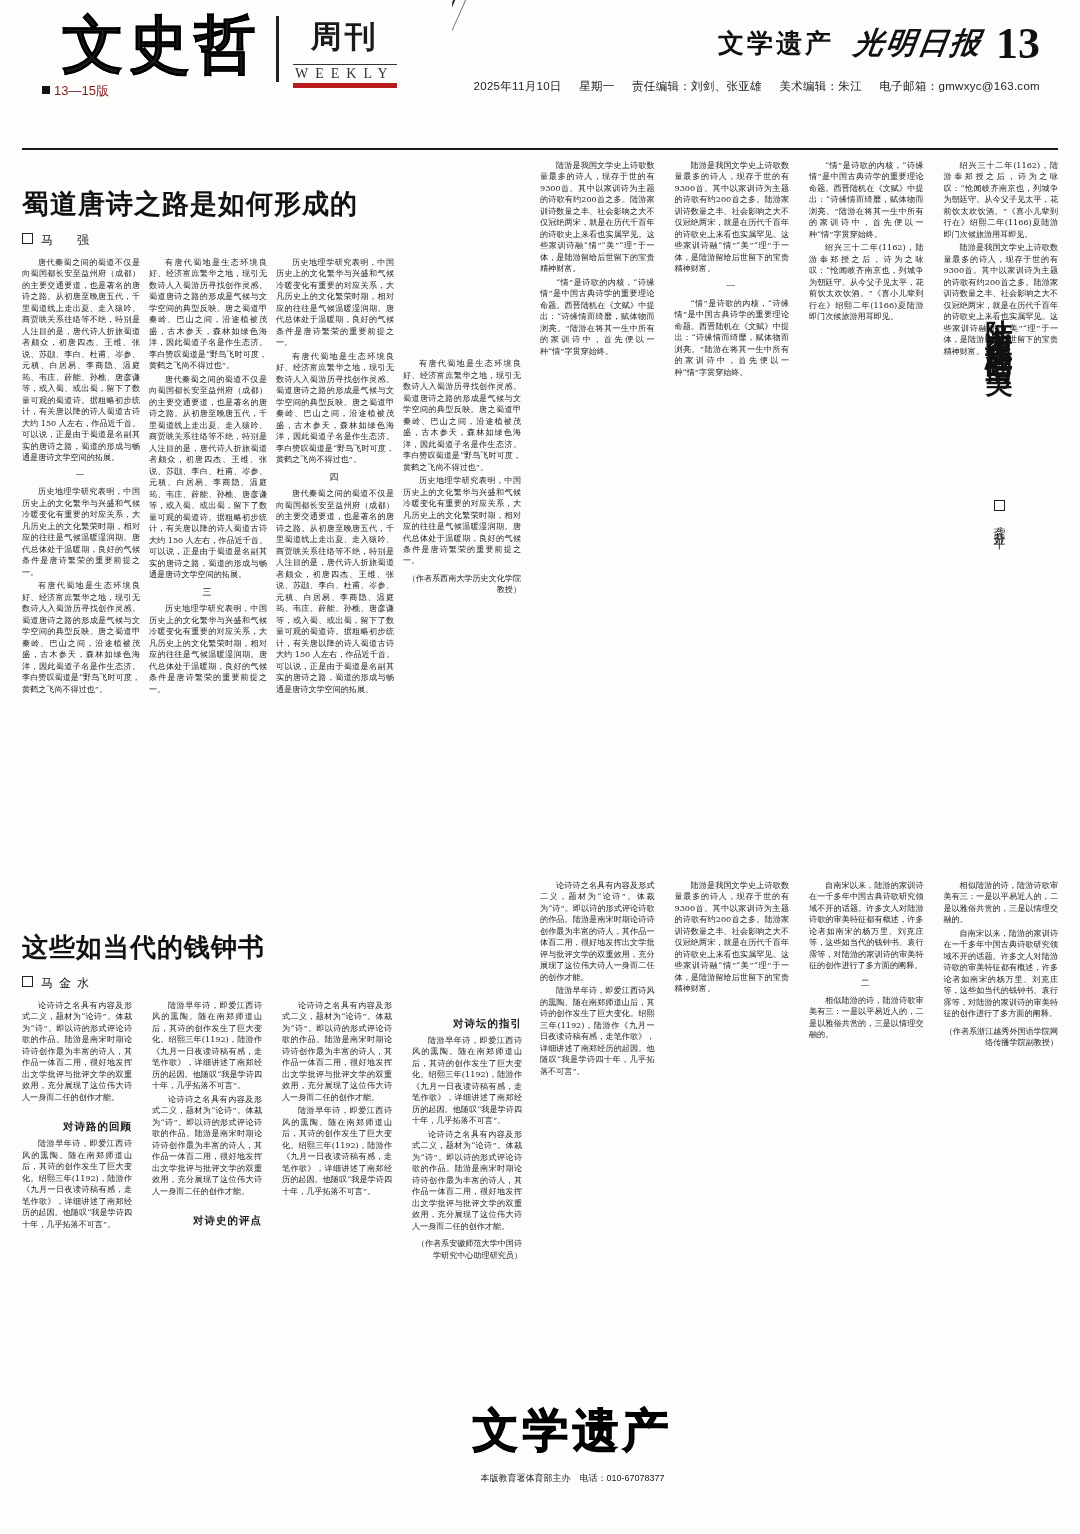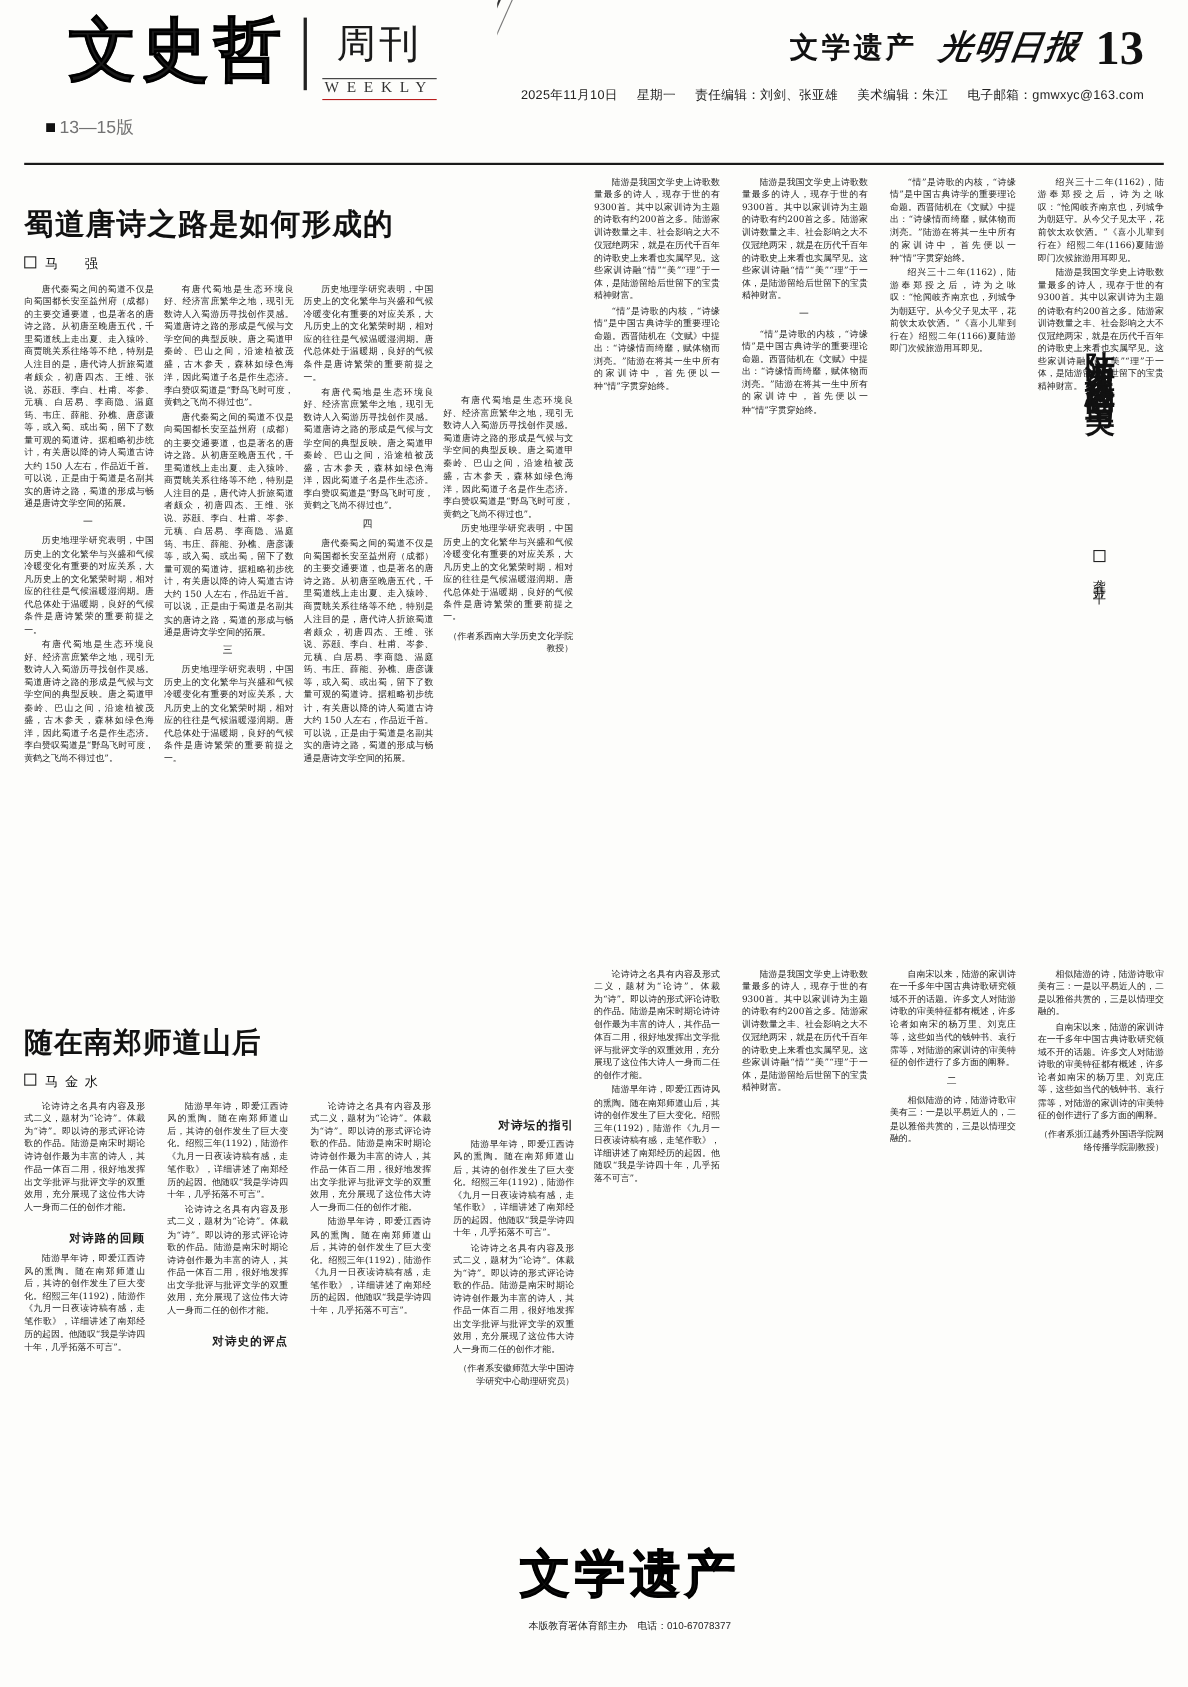--- a/index.html
+++ b/index.html
@@ -17,23 +17,23 @@
   .masthead{position:relative;height:118px;border-bottom:0;}
   .mast-left{position:absolute;left:40px;top:14px;display:flex;align-items:flex-start;}
   .mast-title{
     font-family:"DejaVu Serif", serif;
     font-size:62px;font-weight:bold;letter-spacing:4px;
     color:#1a1a1a;line-height:1;
     -webkit-text-stroke:0.5px #000;
   }
   .mast-bar{width:3px;height:66px;background:#222;margin:2px 14px 0 16px;}
   .mast-sub{display:flex;flex-direction:column;align-items:center;margin-top:2px;}
-  .mast-sub-cn{font-family:"DejaVu Serif",serif;font-size:36px;font-weight:normal;letter-spacing:3px;color:#1a1a1a;}
-  .mast-sub-en{font-family:"Liberation Serif",serif;font-size:14px;letter-spacing:7px;color:#333;margin-top:6px;border-top:1px solid #333;border-bottom:1px solid #b91c1c;padding:1px 2px;}
-  .mast-pages{position:absolute;left:20px;top:106px;font-size:16px;color:#737373;font-family:"Liberation Sans",sans-serif;}
+  .mast-sub-cn{font-family:"DejaVu Serif",serif;font-size:31px;font-weight:bold;letter-spacing:3px;color:#1a1a1a;}
+  .mast-sub-en{font-family:"Liberation Serif",serif;font-size:14px;letter-spacing:7px;color:#333;margin-top:6px;border-top:1px solid #333;border-bottom:5px solid #b91c1c;padding:1px 2px;}
+  .mast-pages{position:absolute;left:20px;top:82px;font-size:13px;color:#7f1d1d;font-family:"Liberation Sans",sans-serif;}
   .mast-pages .sq{display:inline-block;width:8px;height:8px;background:#111;margin-right:4px;vertical-align:1px;}
 
   .mast-diag{position:absolute;left:430px;top:0;width:320px;height:118px;overflow:hidden;}
   .mast-diag:before{content:"";position:absolute;left:10px;top:-20px;width:2px;height:190px;background:#333;transform:rotate(24deg);transform-origin:top left;}
   .mast-diag:after{content:"";position:absolute;left:22px;top:-20px;width:1px;height:190px;background:#777;transform:rotate(24deg);transform-origin:top left;}
 
   .mast-right{position:absolute;right:18px;top:18px;text-align:right;}
   .mast-sec{font-family:"DejaVu Serif",serif;font-size:26px;font-weight:bold;letter-spacing:3px;display:inline-block;vertical-align:middle;margin-right:16px;color:#111;}
   .mast-logo{display:inline-block;vertical-align:middle;font-family:"DejaVu Serif",serif;font-size:30px;font-weight:bold;font-style:italic;letter-spacing:2px;color:#111;transform:skewX(-8deg);}
   .mast-pageno{display:inline-block;vertical-align:middle;font-family:"Liberation Serif",serif;font-size:44px;font-weight:bold;margin-left:10px;color:#111;}
@@ -157,21 +157,21 @@
       </div>
       <div class="col">
         <p>有唐代蜀地是生态环境良好、经济富庶繁华之地，现引无数诗人入蜀游历寻找创作灵感。蜀道唐诗之路的形成是气候与文学空间的典型反映。唐之蜀道甲秦岭、巴山之间，沿途植被茂盛，古木参天，森林如绿色海洋，因此蜀道子名是作生态济。李白赞叹蜀道是“野鸟飞时可度，黄鹤之飞尚不得过也”。</p>
         <p>历史地理学研究表明，中国历史上的文化繁华与兴盛和气候冷暖变化有重要的对应关系，大凡历史上的文化繁荣时期，相对应的往往是气候温暖湿润期。唐代总体处于温暖期，良好的气候条件是唐诗繁荣的重要前提之一。</p>
         <div class="sign">（作者系西南大学历史文化学院教授）</div>
       </div>
     </div>
   </div>
 
   <div class="art2">
-    <h1>随在南郑师道山后</h1>
+    <h1>这些如当代的钱钟书</h1>
     <div class="byline">
       <span class="bsq"></span><span>马金水</span>
     </div>
     <div class="colwrap">
       <div class="col">
         <p>论诗诗之名具有内容及形式二义，题材为“论诗”。体裁为“诗”。即以诗的形式评论诗歌的作品。陆游是南宋时期论诗诗创作最为丰富的诗人，其作品一体百二用，很好地发挥出文学批评与批评文学的双重效用，充分展现了这位伟大诗人一身而二任的创作才能。</p>
         <div class="sub-h">对诗路的回顾</div>
         <p>陆游早年诗，即爱江西诗风的熏陶。随在南郑师道山后，其诗的创作发生了巨大变化。绍熙三年(1192)，陆游作《九月一日夜读诗稿有感，走笔作歌》，详细讲述了南郑经历的起因。他随叹“我是学诗四十年，几乎拓落不可言”。</p>
       </div>
       <div class="col">

